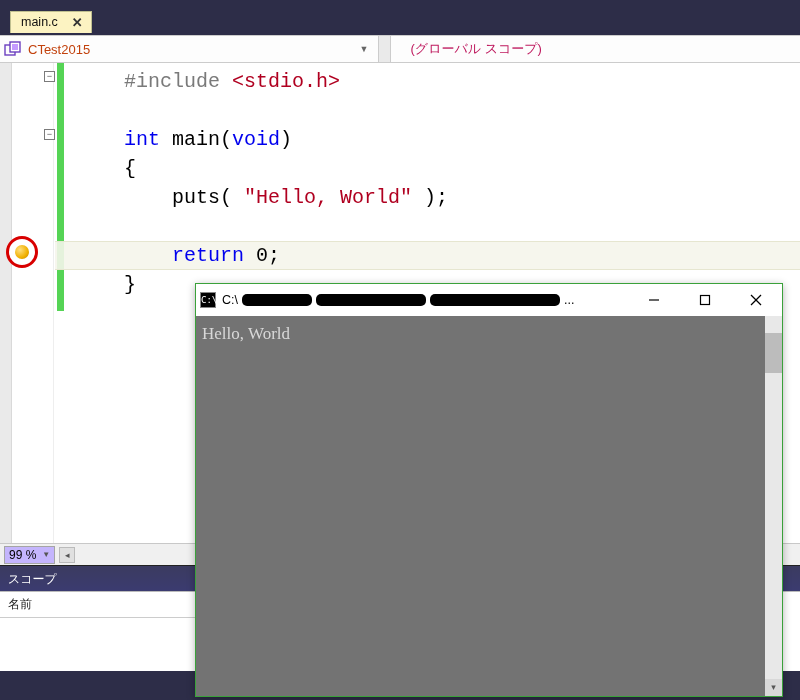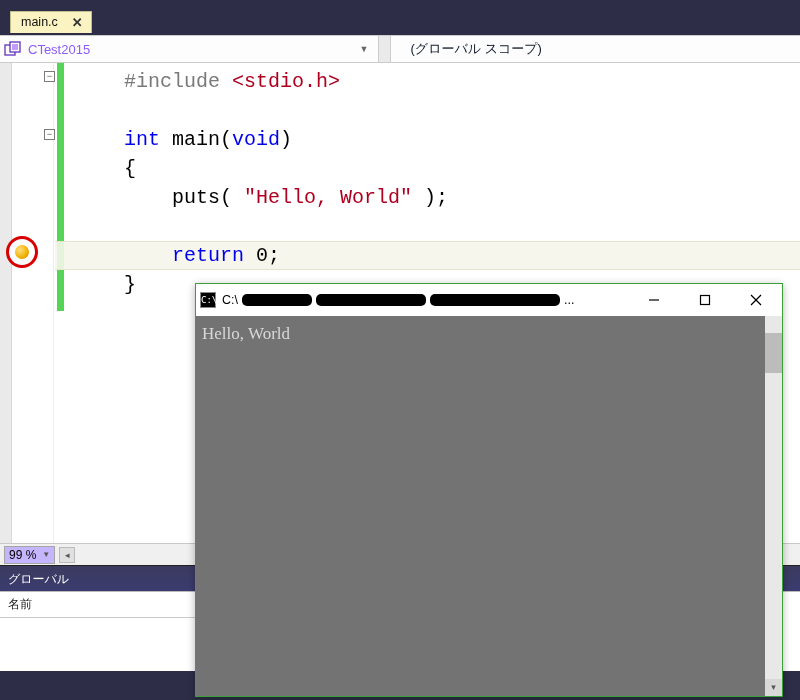--- a/index.html
+++ b/index.html
@@ -51,32 +51,32 @@
     align-items: center;
     border-right: 1px solid #ccc;
     padding: 0 4px;
   }
   .nav-icon {
     width: 18px; height: 16px;
     margin-right: 6px;
     display: inline-block;
   }
   .nav-icon svg { width: 100%; height: 100%; }
-  .nav-text { font-size: 13px; color: #8b5cf6; flex: 1; }
+  .nav-text { font-size: 13px; color: #c2410c; flex: 1; }
   .nav-drop {
     color: #666; font-size: 9px; padding: 0 5px;
   }
   .nav-sep { width: 12px; background: #eaeaea; border-right: 1px solid #ccc; }
   .nav-right {
     flex: 1;
     display: flex;
     align-items: center;
     padding: 0 20px;
     font-size: 13px;
-    color: #0f172a;
+    color: #be185d;
   }
   
   .editor-wrap {
     display: flex;
     height: 480px;
     background: #fff;
     position: relative;
   }
   .gutter {
     width: 12px; background: #eaeaea;
@@ -326,21 +326,21 @@
 
 <div class="zoom-bar">
   <div class="zoom-combo">
     <span>99 %</span>
     <span class="zoom-drop">▼</span>
   </div>
   <div class="hscroll-btn">◂</div>
 </div>
 
 <div class="panel-header">
-  <span>グローバル</span>
+  <span>スコープ</span>
 </div>
 <div class="panel-body">
   <div class="panel-cellhead">名前</div>
 </div>
 
 <div class="console">
   <div class="console-titlebar">
     <span class="cmd-icon">C:\</span>
     <span class="title-text">
       <span>C:\</span>

